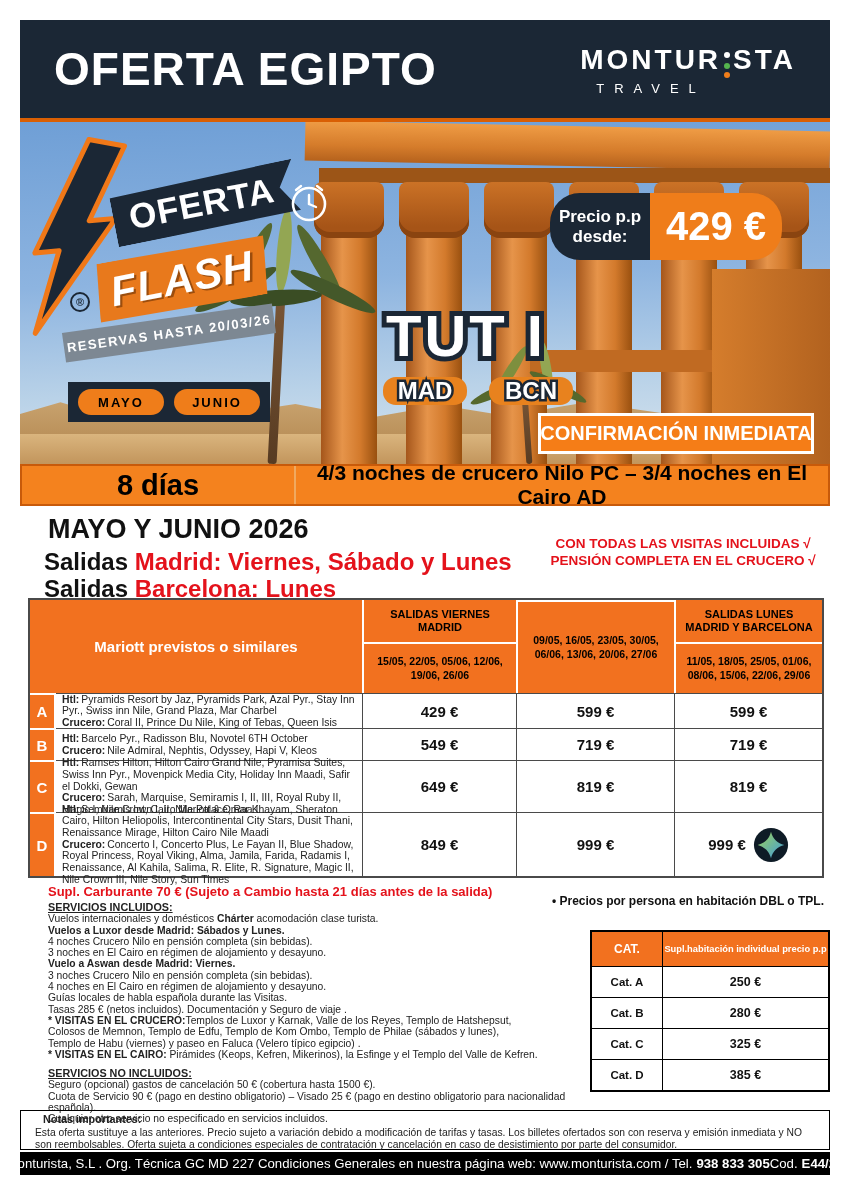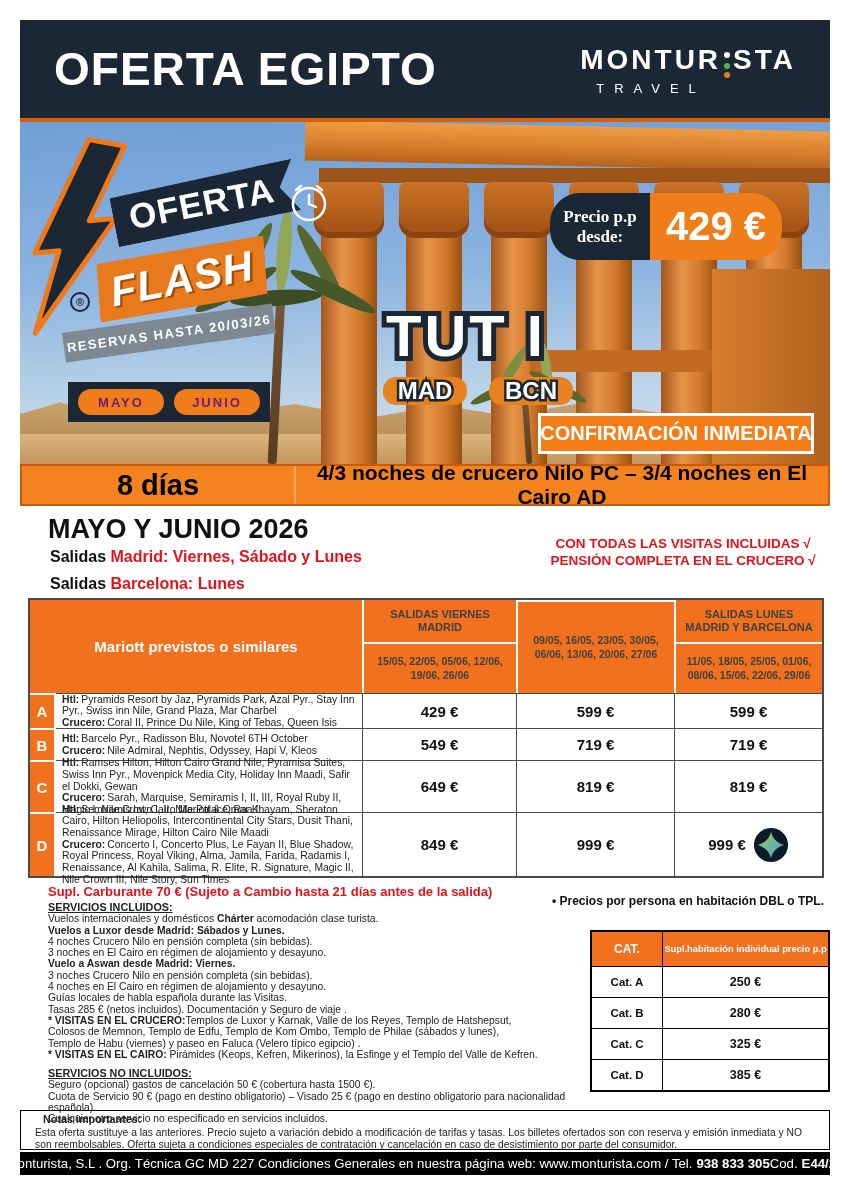--- a/index.html
+++ b/index.html
@@ -60,25 +60,25 @@
   .rmark { position:absolute; left:50px; top:170px; width:20px; height:20px; border:2px solid #1B2735;
           border-radius:50%; color:#1B2735; font-size:11px; font-weight:bold; z-index:5;
           display:flex; align-items:center; justify-content:center; }
   .banner-reservas { position:absolute; left:43px; top:196px; width:212px; height:30px; z-index:5;
           background:#7D8893; transform:rotate(-8deg); display:flex; align-items:center; justify-content:center;
           color:#fff; font-weight:bold; font-size:13px; letter-spacing:1.5px; }
   .months-bar { position:absolute; left:48px; top:260px; width:202px; height:40px; z-index:5;
           background:#1B2735; display:flex; align-items:center; justify-content:center; gap:10px; }
   .month-pill { background:#EF7D1A; border-radius:13px; height:26px; min-width:86px; padding:0 14px;
           display:flex; align-items:center; justify-content:center;
-          color:#701a75; font-weight:800; font-size:13px; letter-spacing:2px; }
+          color:#000000; font-weight:800; font-size:13px; letter-spacing:2px; }
   .price-badge { position:absolute; left:530px; top:71px; height:67px; display:flex; z-index:6; }
   .price-left { width:100px; background:#1B2735; border-radius:30px 0 0 30px;
           display:flex; flex-direction:column; align-items:center; justify-content:center;
-          color:#fff; font-family:Liberation Serif, serif; font-weight:bold; font-size:17px; line-height:1.15; }
+          color:#fff; font-family:Liberation Sans, sans-serif; font-weight:bold; font-size:17px; line-height:1.15; }
   .price-right { width:132px; background:#EF7D1A; border-radius:0 30px 30px 0;
           display:flex; align-items:center; justify-content:center;
           color:#fff; font-weight:800; font-size:40px; }
   .tut { position:absolute; left:366px; top:180px; z-index:6; }
   .outline-txt { position:relative; display:inline-block; font-weight:800; white-space:nowrap; }
   .outline-txt .stroke { position:absolute; left:0; top:0; color:#1B2735;
           -webkit-text-stroke:10px #1B2735; }
   .outline-txt .fill { position:relative; color:#fff; }
   .tut .outline-txt { font-size:58px; letter-spacing:3px; }
   .origins { position:absolute; left:363px; top:255px; z-index:6; display:flex; gap:22px; }
@@ -92,32 +92,32 @@
 
   
   .duration { position:absolute; left:20px; top:464px; width:810px; height:42px;
           background:#F4821E; border:2px solid #C85A0A; display:flex; align-items:center; color:#000; }
   .days { flex:0 0 272px; text-align:center; font-weight:800; font-size:29px; }
   .desc { flex:1; text-align:center; font-weight:800; font-size:21px; border-left:2px solid #f0a95f;
           height:100%; display:flex; align-items:center; justify-content:center; }
 
   
   .season-title { position:absolute; left:48px; top:514px; font-size:27px; font-weight:800; color:#111; }
-  .salida { position:absolute; left:50px; font-size:16px; font-weight:bold; color:#111; }
+  .salida { position:absolute; left:44px; font-size:24px; font-weight:bold; color:#111; }
   .salida .red { color:#E4121B; }
   .visitas-note { position:absolute; right:22px; top:536px; width:290px; text-align:center;
           color:#E4121B; font-weight:800; font-size:13.5px; line-height:1.25; }
 
   
   .ptable { position:absolute; left:28px; top:598px; width:796px; border:2px solid #4a4a4a;
           display:grid; grid-template-columns:26px 306px 154px 158px 148px;
           grid-template-rows:93px 35px 32px 52px 64px; background:#fff; }
   .h-hotels { grid-column:1/3; background:#F2711F; color:#fff; display:flex; align-items:center;
           justify-content:center; font-weight:bold; font-size:15px; }
-  .h-col { background:#F2711F; color:#404040; display:flex; flex-direction:column; border-left:2px solid #fff; }
+  .h-col { background:#F2711F; color:#000000; display:flex; flex-direction:column; border-left:2px solid #fff; }
   .h-col .t { flex:0 0 42px; display:flex; align-items:center; justify-content:center; text-align:center;
           font-weight:bold; font-size:11px; padding:2px 8px; line-height:1.2; }
   .h-col .sep { height:2px; background:#fff; }
   .h-col .d { flex:1; display:flex; align-items:center; justify-content:center; text-align:center;
           font-weight:bold; font-size:10.5px; padding:2px 8px; line-height:1.3; }
   .cat-cell { background:#F2711F; color:#fff; font-weight:bold; font-size:15px;
           display:flex; align-items:center; justify-content:center;
           border-top:2px solid #fff; border-right:2px solid #fff; }
   .hotel-cell { font-size:10.4px; line-height:1.12; padding:2px 6px; color:#222;
           display:flex; flex-direction:column; justify-content:center; border-top:1.5px solid #4a4a4a; }

